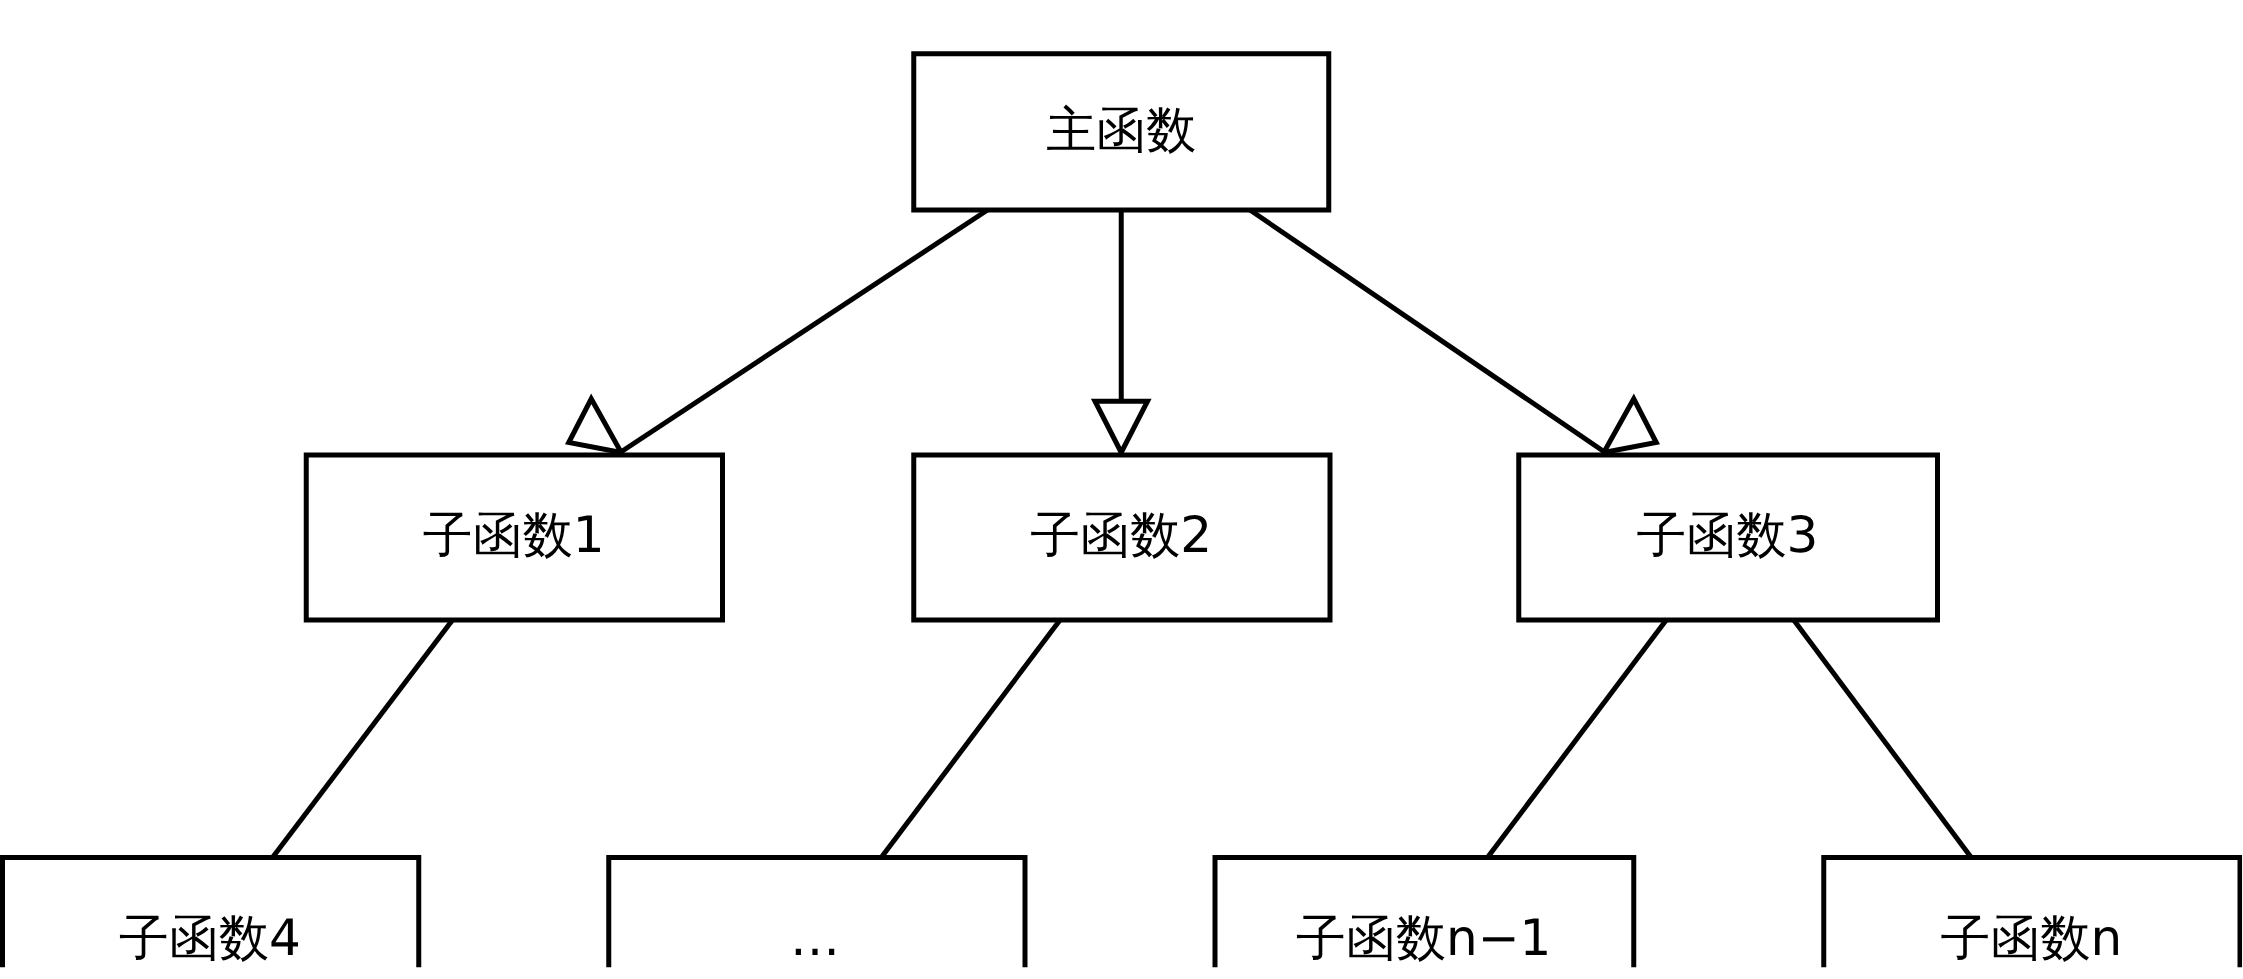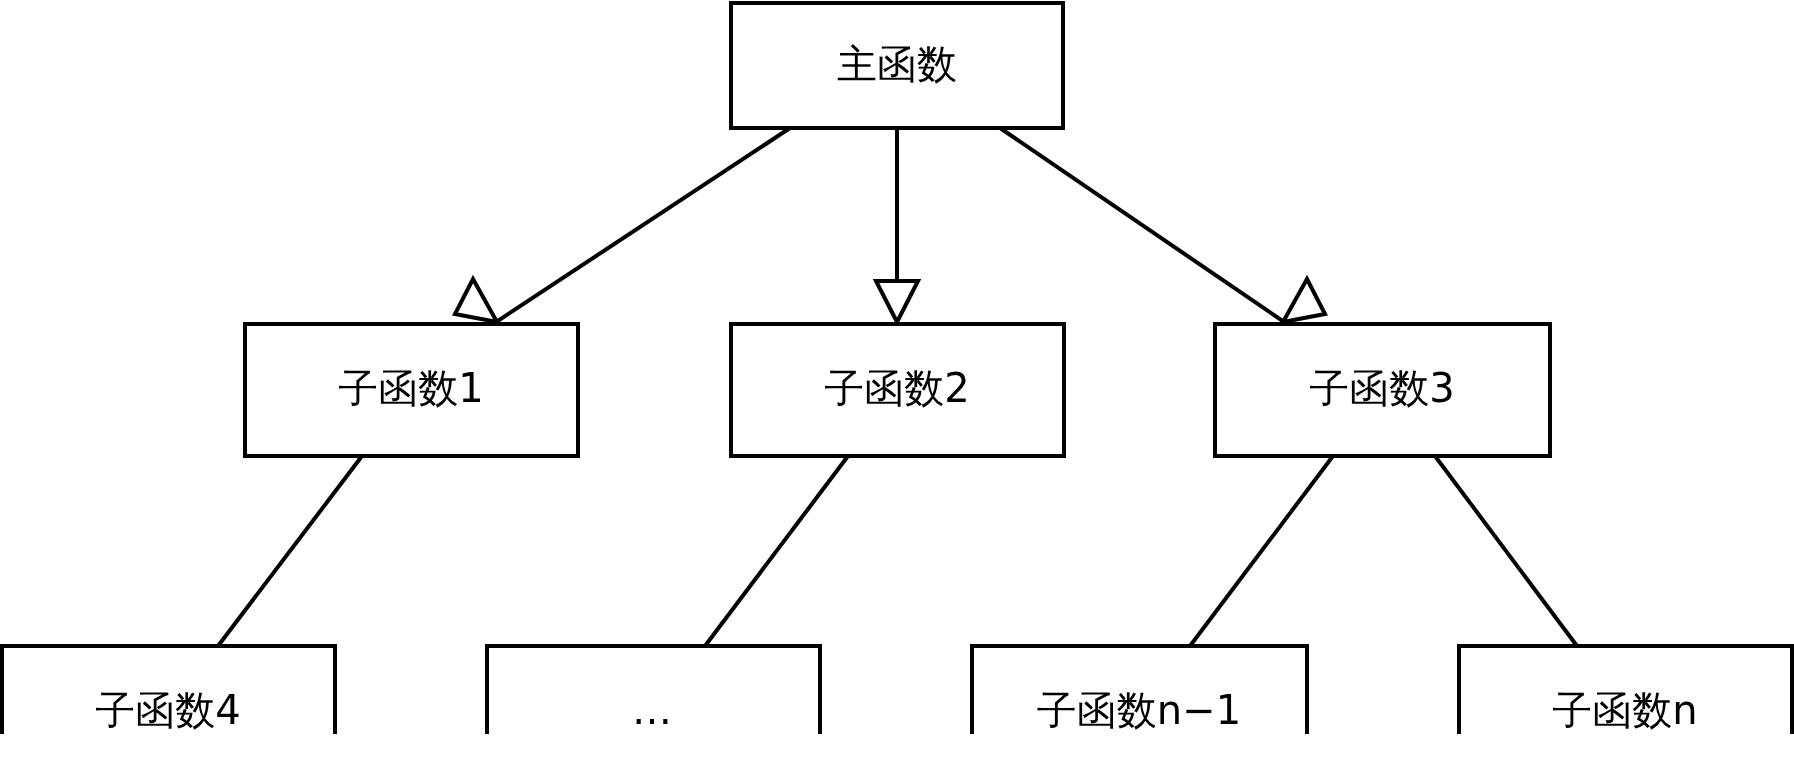--- a/index.html
+++ b/index.html
@@ -10,20 +10,21 @@
   }
   body {
     font-family: "DejaVu Sans", "Liberation Sans", sans-serif;
   }
   #diagram-root {
     position: relative;
     width: 1794px;
     height: 734px;
     background: #ffffff;
     overflow: hidden;
+    margin-top: 40px;
   }
   #diagram-svg {
     position: absolute;
     left: 0;
     top: 0;
     width: 1794px;
     height: 783px;
     display: block;
   }
   .node-box {

